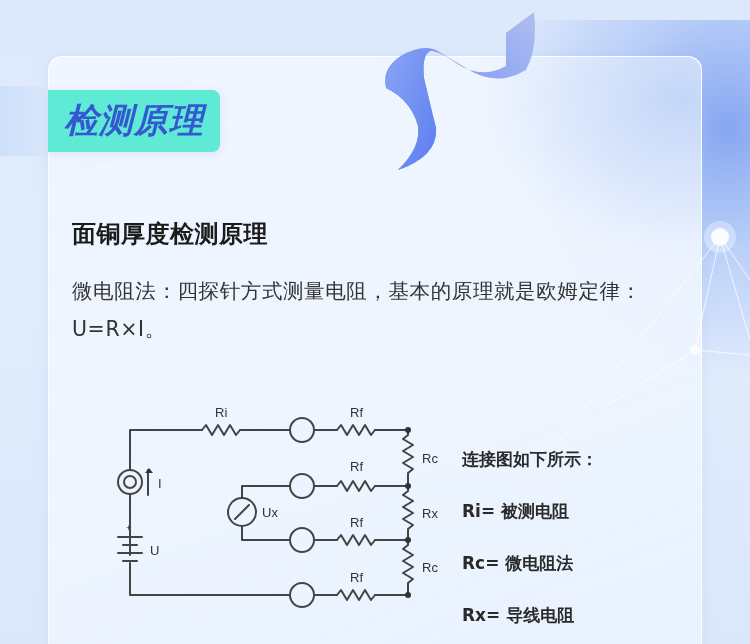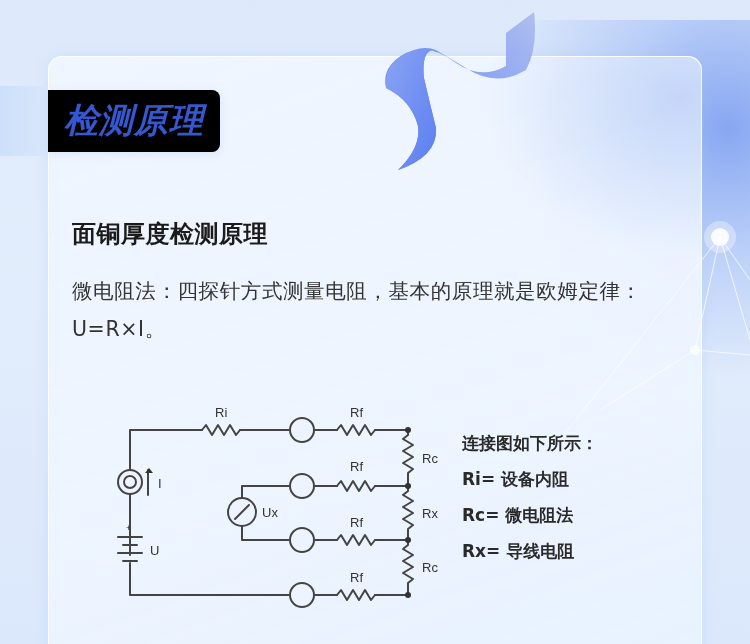--- a/index.html
+++ b/index.html
@@ -24,42 +24,42 @@
   .card-glow {
     position: absolute; right: 0; top: 0; width: 220px; height: 200px; border-top-right-radius: 14px;
     background: radial-gradient(ellipse at 90% 20%, rgba(150,180,240,0.45) 0%, rgba(200,218,250,0) 70%);
   }
   .left-strip {
     position: absolute; left: 0; top: 86px; width: 48px; height: 70px;
     background: linear-gradient(90deg, #cddffa 0%, #d9e7fb 100%);
   }
   .tag {
     position: absolute; left: 48px; top: 90px; width: 172px; height: 62px;
-    background: #000000; border-radius: 0 8px 8px 0;
+    background: #5eead4; border-radius: 0 8px 8px 0;
     box-shadow: 0 2px 10px rgba(150,180,230,0.25);
     display: flex; align-items: center; justify-content: center;
   }
   .tag-text {
     font-size: 34px; font-weight: bold; color: #3558d0; font-style: italic;
     letter-spacing: 1px;
   }
   .ribbon { position: absolute; left: 376px; top: 8px; width: 170px; height: 165px; }
   .net { position: absolute; left: 560px; top: 170px; width: 190px; height: 300px; pointer-events: none; }
   .heading {
     position: absolute; left: 72px; top: 218px; font-size: 24px; font-weight: bold; color: #1b1b1b;
     letter-spacing: 0.5px;
     font-family: Liberation Mono, monospace;
   }
   .para {
     position: absolute; left: 72px; top: 272px; width: 590px; font-size: 20.5px; line-height: 38px; color: #333;
     letter-spacing: 0.6px;
   }
   .circuit { position: absolute; left: 112px; top: 395px; width: 340px; height: 225px; }
   .legend { position: absolute; left: 462px; top: 425px; }
-  .legend div { font-size: 17px; font-weight: bold; color: #2a2a2a; line-height: 36px; height: 36px; }
+  .legend div { font-size: 17px; font-weight: bold; color: #2a2a2a; line-height: 36px; height: 36px; margin-top: 16px; }
   .circuit text { font-family: "Liberation Sans", sans-serif; font-size: 13px; fill: #333; }
 </style>
 </head>
 <body>
 
 <div class="bg-glow"></div>
 
 <div class="card">
   <div class="card-glow"></div>
 </div>
@@ -162,16 +162,16 @@
   <text x="310" y="123">Rx</text>
   <text x="310" y="177">Rc</text>
   <text x="46" y="93">I</text>
   <text x="38" y="160">U</text>
   <text x="150" y="122">Ux</text>
   <text x="14" y="136" style="font-size:9px">+</text>
 </svg>
 
 <div class="legend">
   <div>连接图如下所示：</div>
-  <div>Ri= 设备内阻</div>
+  <div>Ri= 被测电阻</div>
   <div>Rc= 微电阻法</div>
   <div>Rx= 导线电阻</div>
 </div>
 
 </body></html>

